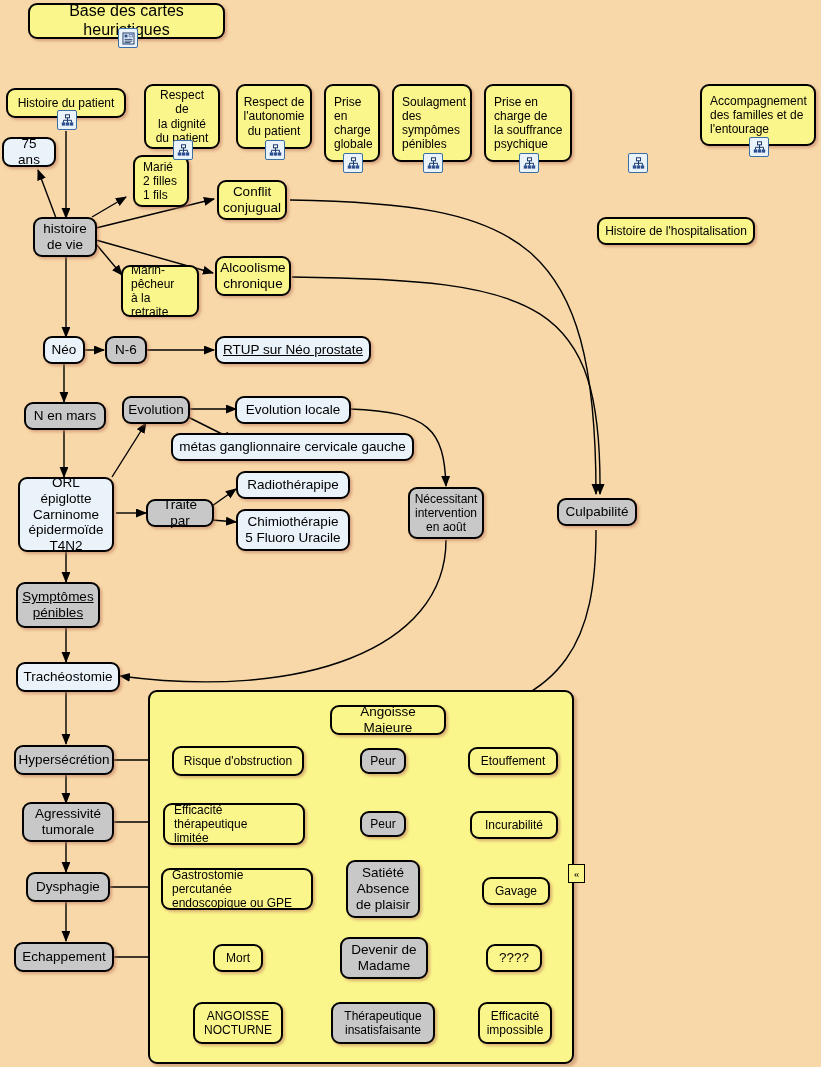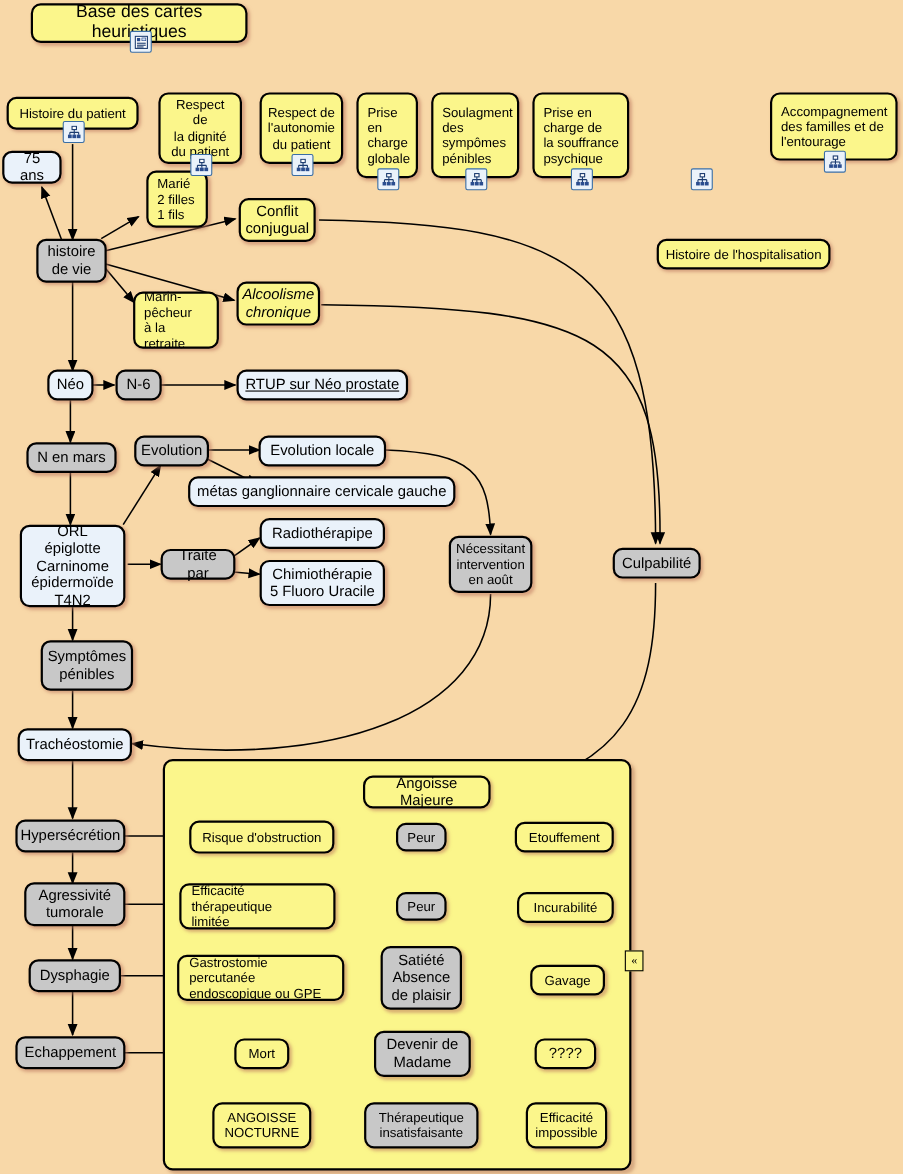--- a/index.html
+++ b/index.html
@@ -289,21 +289,21 @@
 2 filles
 1 fils</div>
 
   <div class="node n-yellow n-big" style="left:217px;top:180px;width:70px;height:40px;">Conflit
 conjugual</div>
 
   <div class="node n-yellow n-sm" style="left:121px;top:265px;width:78px;height:52px;justify-content:flex-start;text-align:left;padding-left:8px;">Marin-
 pêcheur
 à la retraite</div>
 
-  <div class="node n-yellow n-big" style="left:215px;top:256px;width:76px;height:40px;font-style:italic;">Alcoolisme
+  <div class="node n-yellow n-big" style="left:215px;top:256px;width:76px;height:40px;">Alcoolisme
 chronique</div>
 
   <div class="node n-yellow n-sm" style="left:597px;top:217px;width:158px;height:28px;">Histoire de l'hospitalisation</div>
 
   <div class="node n-gray n-big" style="left:557px;top:498px;width:80px;height:28px;">Culpabilité</div>
 
   <div class="node n-blue n-big" style="left:43px;top:336px;width:42px;height:28px;">Néo</div>
   <div class="node n-gray n-big" style="left:105px;top:336px;width:42px;height:28px;">N-6</div>
   <div class="node n-blue n-big" style="left:215px;top:336px;width:156px;height:28px;text-decoration:underline;">RTUP sur Néo prostate</div>
 
@@ -320,21 +320,21 @@
 
   <div class="node n-gray n-big" style="left:146px;top:499px;width:68px;height:28px;">Traité par</div>
   <div class="node n-blue n-big" style="left:236px;top:471px;width:114px;height:28px;">Radiothérapipe</div>
   <div class="node n-blue n-big" style="left:236px;top:509px;width:114px;height:42px;">Chimiothérapie
 5 Fluoro Uracile</div>
 
   <div class="node n-gray n-sm" style="left:408px;top:487px;width:76px;height:52px;">Nécessitant
 intervention
 en août</div>
 
-  <div class="node n-gray n-big" style="left:37px;top:582px;width:84px;height:46px;">Symptômes
+  <div class="node n-gray n-big" style="left:16px;top:582px;width:84px;height:46px;text-decoration:underline;">Symptômes
 pénibles</div>
   <div class="node n-blue n-big" style="left:16px;top:662px;width:104px;height:30px;">Trachéostomie</div>
   <div class="node n-gray n-big" style="left:14px;top:745px;width:100px;height:30px;">Hypersécrétion</div>
   <div class="node n-gray n-big" style="left:22px;top:802px;width:92px;height:40px;">Agressivité
 tumorale</div>
   <div class="node n-gray n-big" style="left:26px;top:872px;width:84px;height:30px;">Dysphagie</div>
   <div class="node n-gray n-big" style="left:14px;top:942px;width:100px;height:30px;">Echappement</div>
 
   <div class="node n-yellow n-big" style="left:330px;top:705px;width:116px;height:30px;">Angoisse Majeure</div>
 

